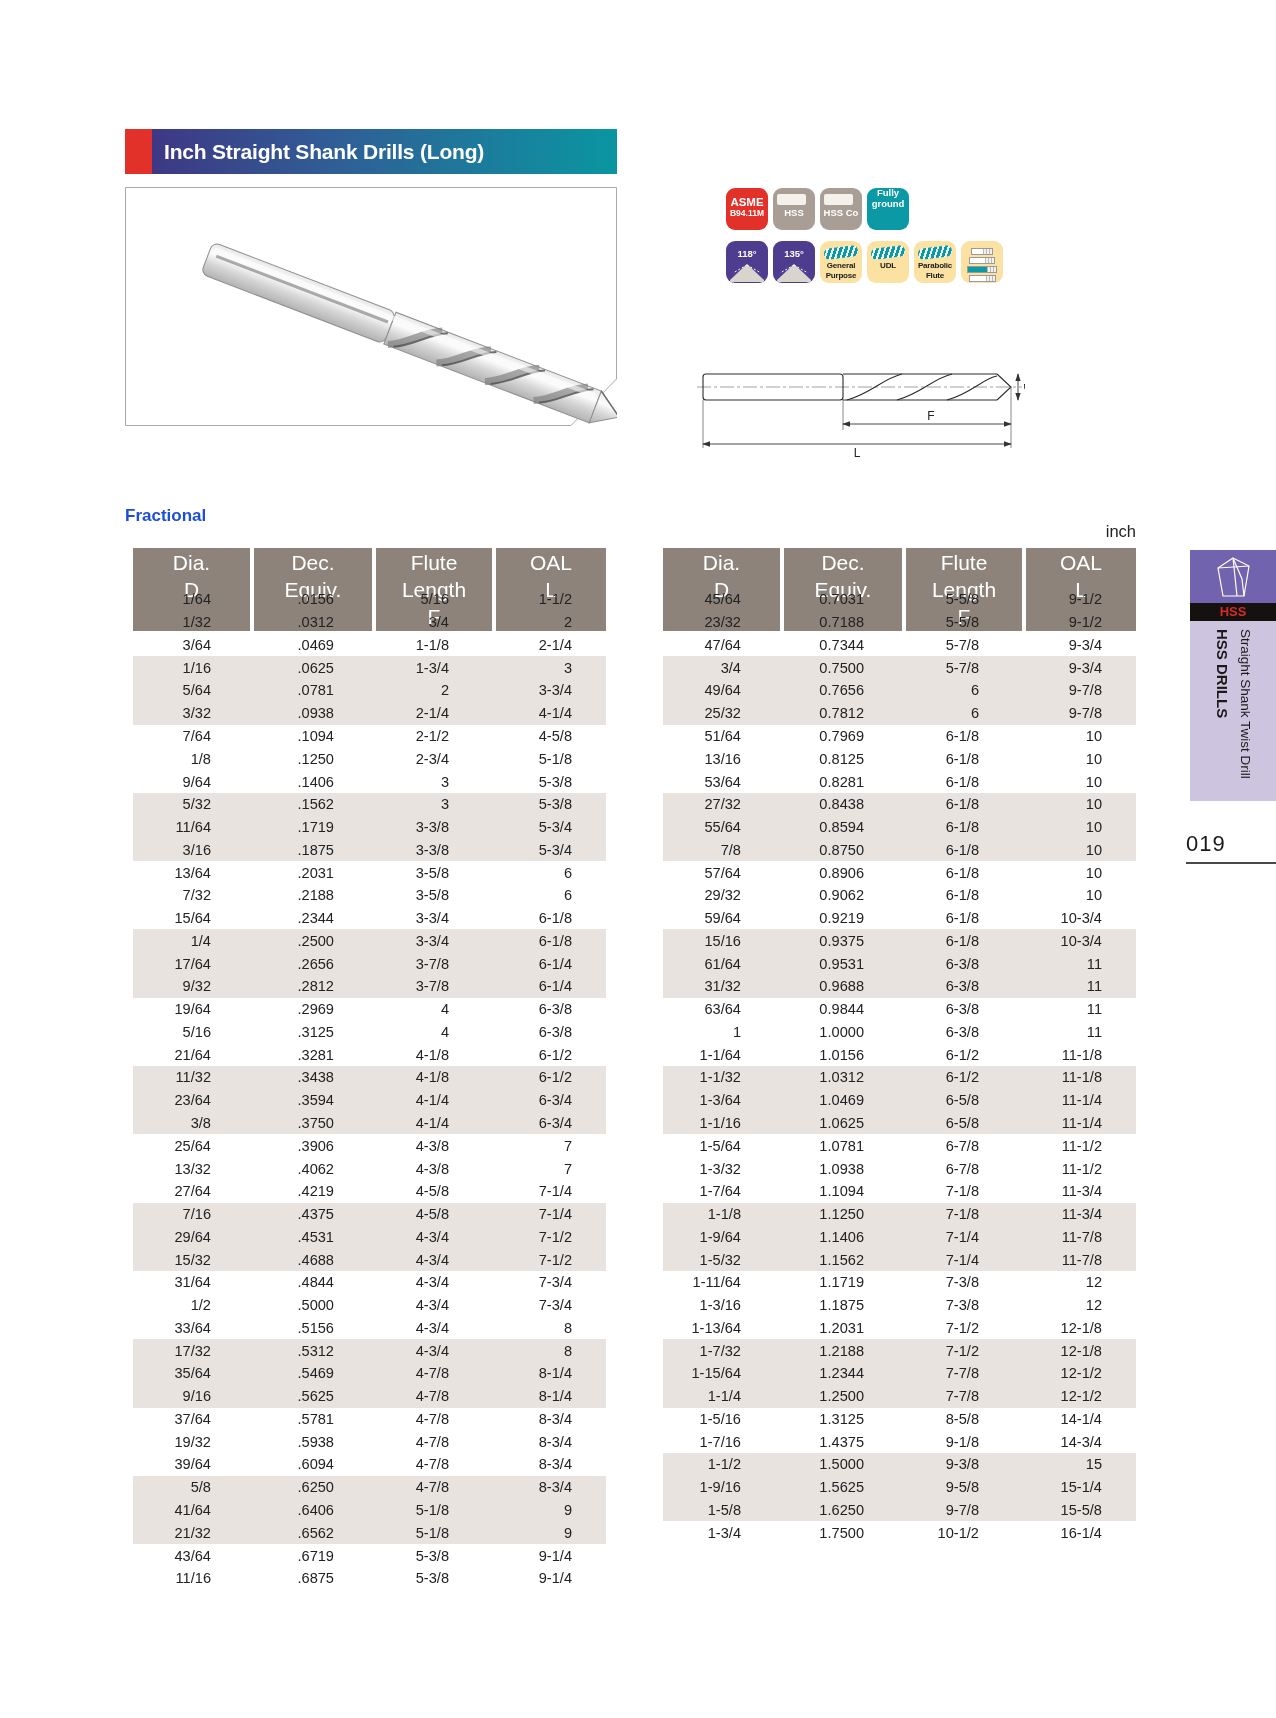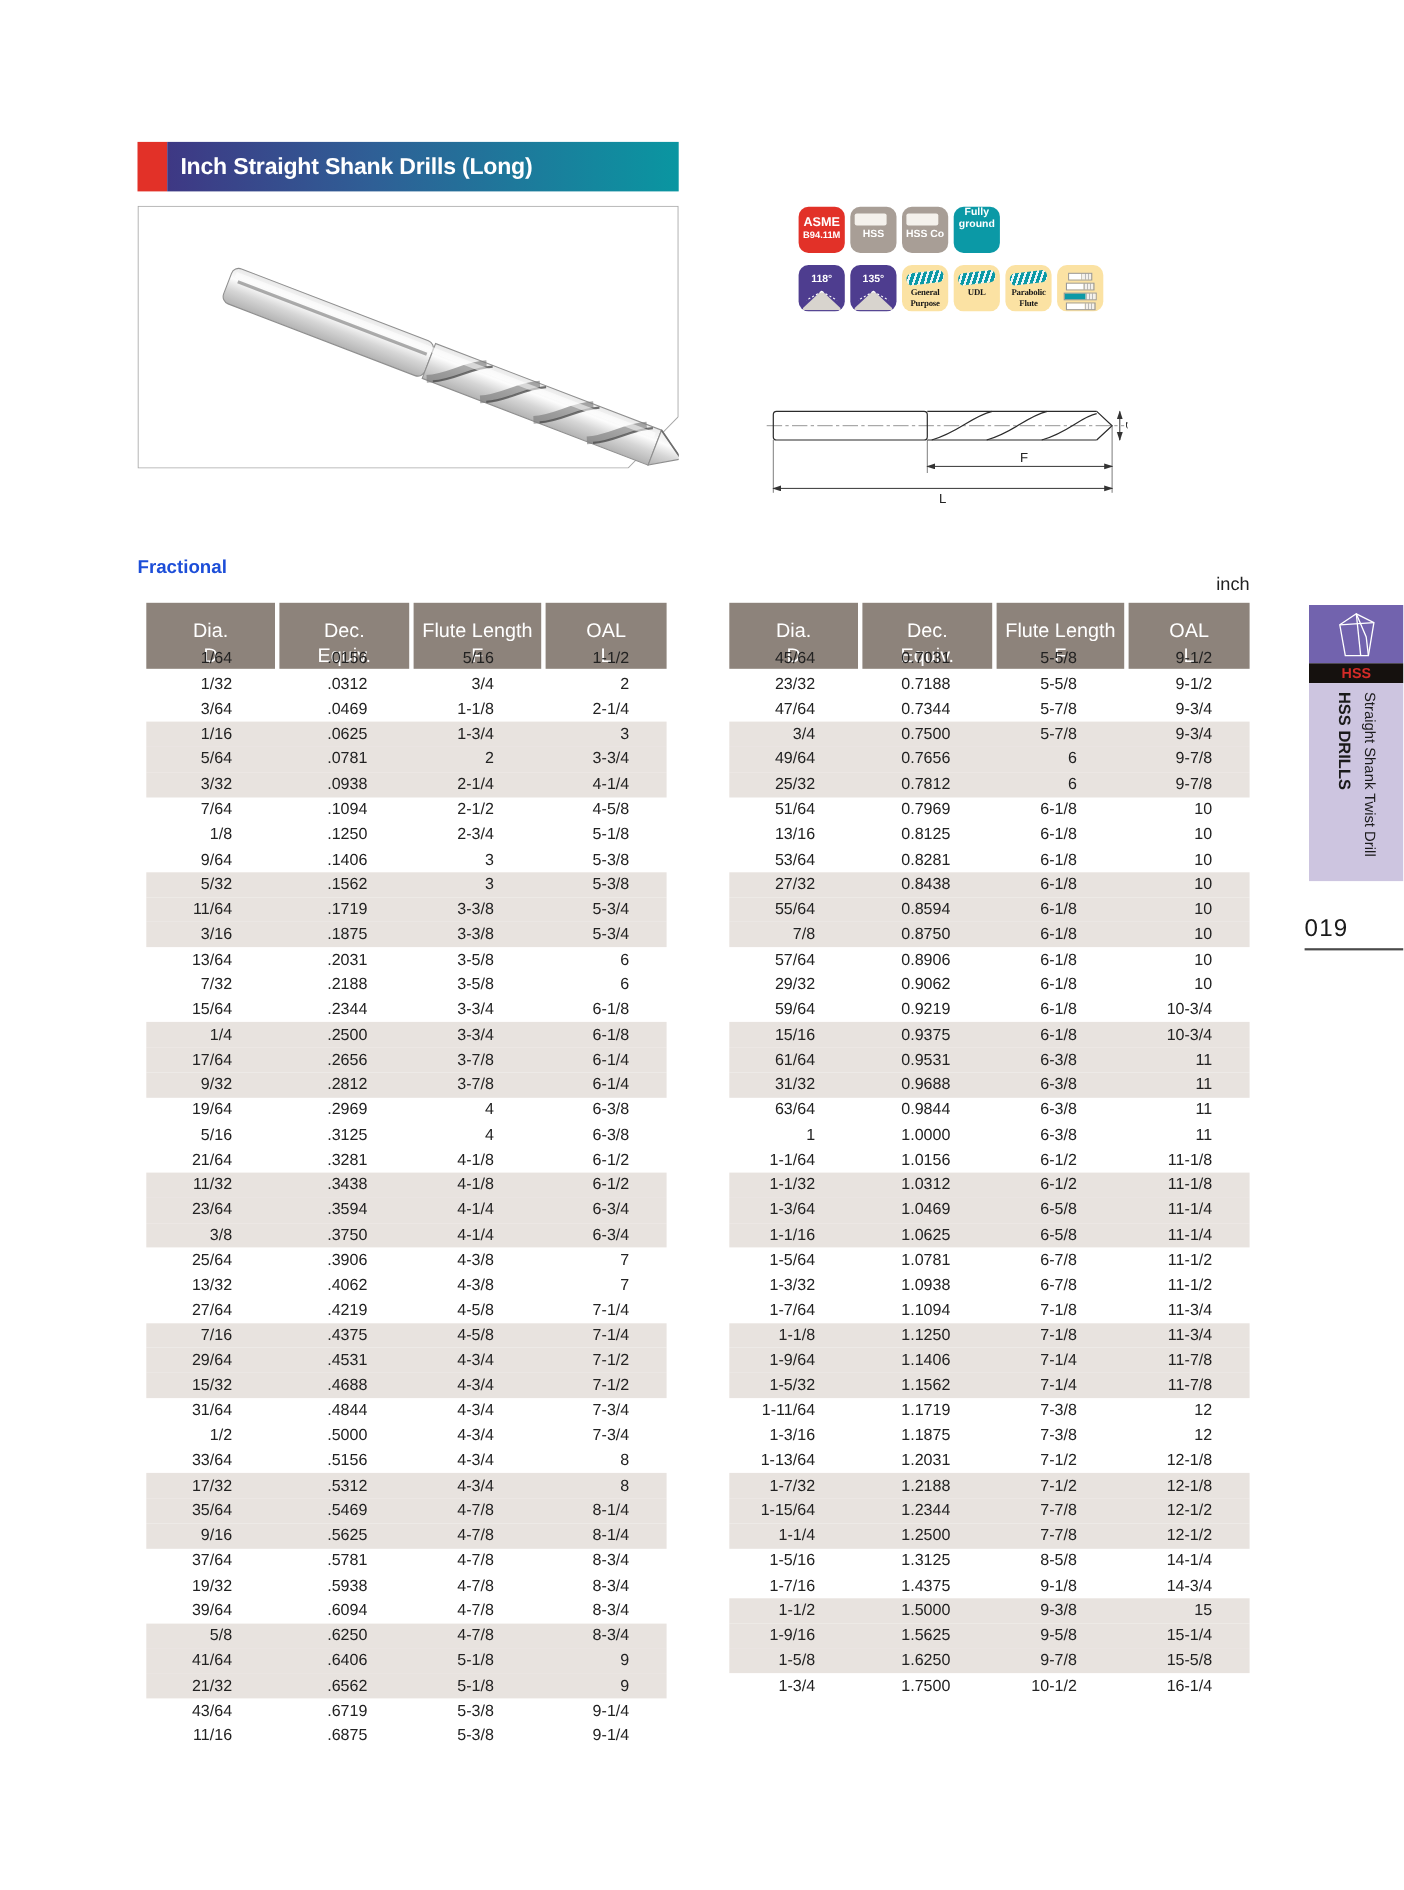--- a/index.html
+++ b/index.html
@@ -28,41 +28,41 @@
   .b-gray .band{margin:6px 9px 3px 4px;height:11px;background:#f4f1ec;border-radius:2px;}
   .b-gray .ln{font-size:9.5px;}
   .b-teal{background:#0b99a6;color:#fff;}
   .b-teal .ln{font-size:9.5px;}
   .b-purple{background:#4e3d8f;color:#fff;padding-top:8px;}
   .b-purple .ln{font-size:9.5px;}
   .b-cream{background:#fbe2a3;color:#1a1a1a;}
   .b-cream .drillbar{margin:6px auto 3px auto;width:34px;height:11px;border-radius:5px;
       background:repeating-linear-gradient(115deg,#0b99a6 0 3px,#eef6f6 3px 5px);
       transform:rotate(-7deg);}
-  .b-cream .ln{font-size:8px;letter-spacing:-0.2px;line-height:1.2;font-family:Liberation Serif, serif;}
+  .b-cream .ln{font-size:8px;letter-spacing:-0.2px;line-height:1.2;}
   .b-bars{background:#fbe2a3;padding-top:7px;}
   .bar{display:flex;margin:0 auto 2.5px auto;height:4.5px;border:0.5px solid #9a9a9a;}
   .bar .solid{flex:1;} .bar .hatch{width:9px;background:repeating-linear-gradient(90deg,#b9b9b9 0 1px,#f4f1ec 1px 3px);}
   .b-black{background:#18130f;color:#fff;padding-top:6px;}
   .b-black .band{margin:0 6px;height:11px;border-radius:2px;}
   .b-black .ln{font-size:9px;margin-top:4px;}
 
   
   .tech{position:absolute;left:695px;top:342px;}
 
   
   .fractional{position:absolute;left:125px;top:506px;font-size:17px;font-weight:bold;color:#1d4ed8;}
   .unit{position:absolute;left:1036px;top:522px;width:100px;text-align:right;font-size:16.5px;color:#222;}
 
   
   .dtable{position:absolute;top:548px;width:473px;}
   .t-left{left:133px;} .t-right{left:663px;}
   .thead,.trow{display:grid;grid-template-columns:117px 118px 116px 110px;column-gap:4px;}
   .thead{height:40px;}
-  .th{background:#8d837b;color:#fff;font-size:18px;text-align:center;line-height:1.28;padding-top:14px;box-sizing:border-box;}
+  .th{background:#8d837b;color:#fff;font-size:21px;text-align:center;line-height:1.28;padding-top:2px;box-sizing:border-box;}
   .trow{height:22.77px;align-items:center;font-size:14.6px;color:#222;}
   .trow.shaded{background:#e8e3df;}
   .td{text-align:right;box-sizing:border-box;}
   .td.c0{padding-right:39px;} .td.c1{padding-right:38px;} .td.c2{padding-right:43px;} .td.c3{padding-right:34px;}
 
   
   .side-tab{position:absolute;left:1190px;top:550px;width:86px;height:53px;background:#7263ae;
             display:flex;align-items:center;justify-content:center;}
   .side-hss{position:absolute;left:1190px;top:603px;width:86px;height:18px;background:#15110e;
             color:#d42b28;font-weight:bold;font-size:13px;text-align:center;line-height:18px;}

